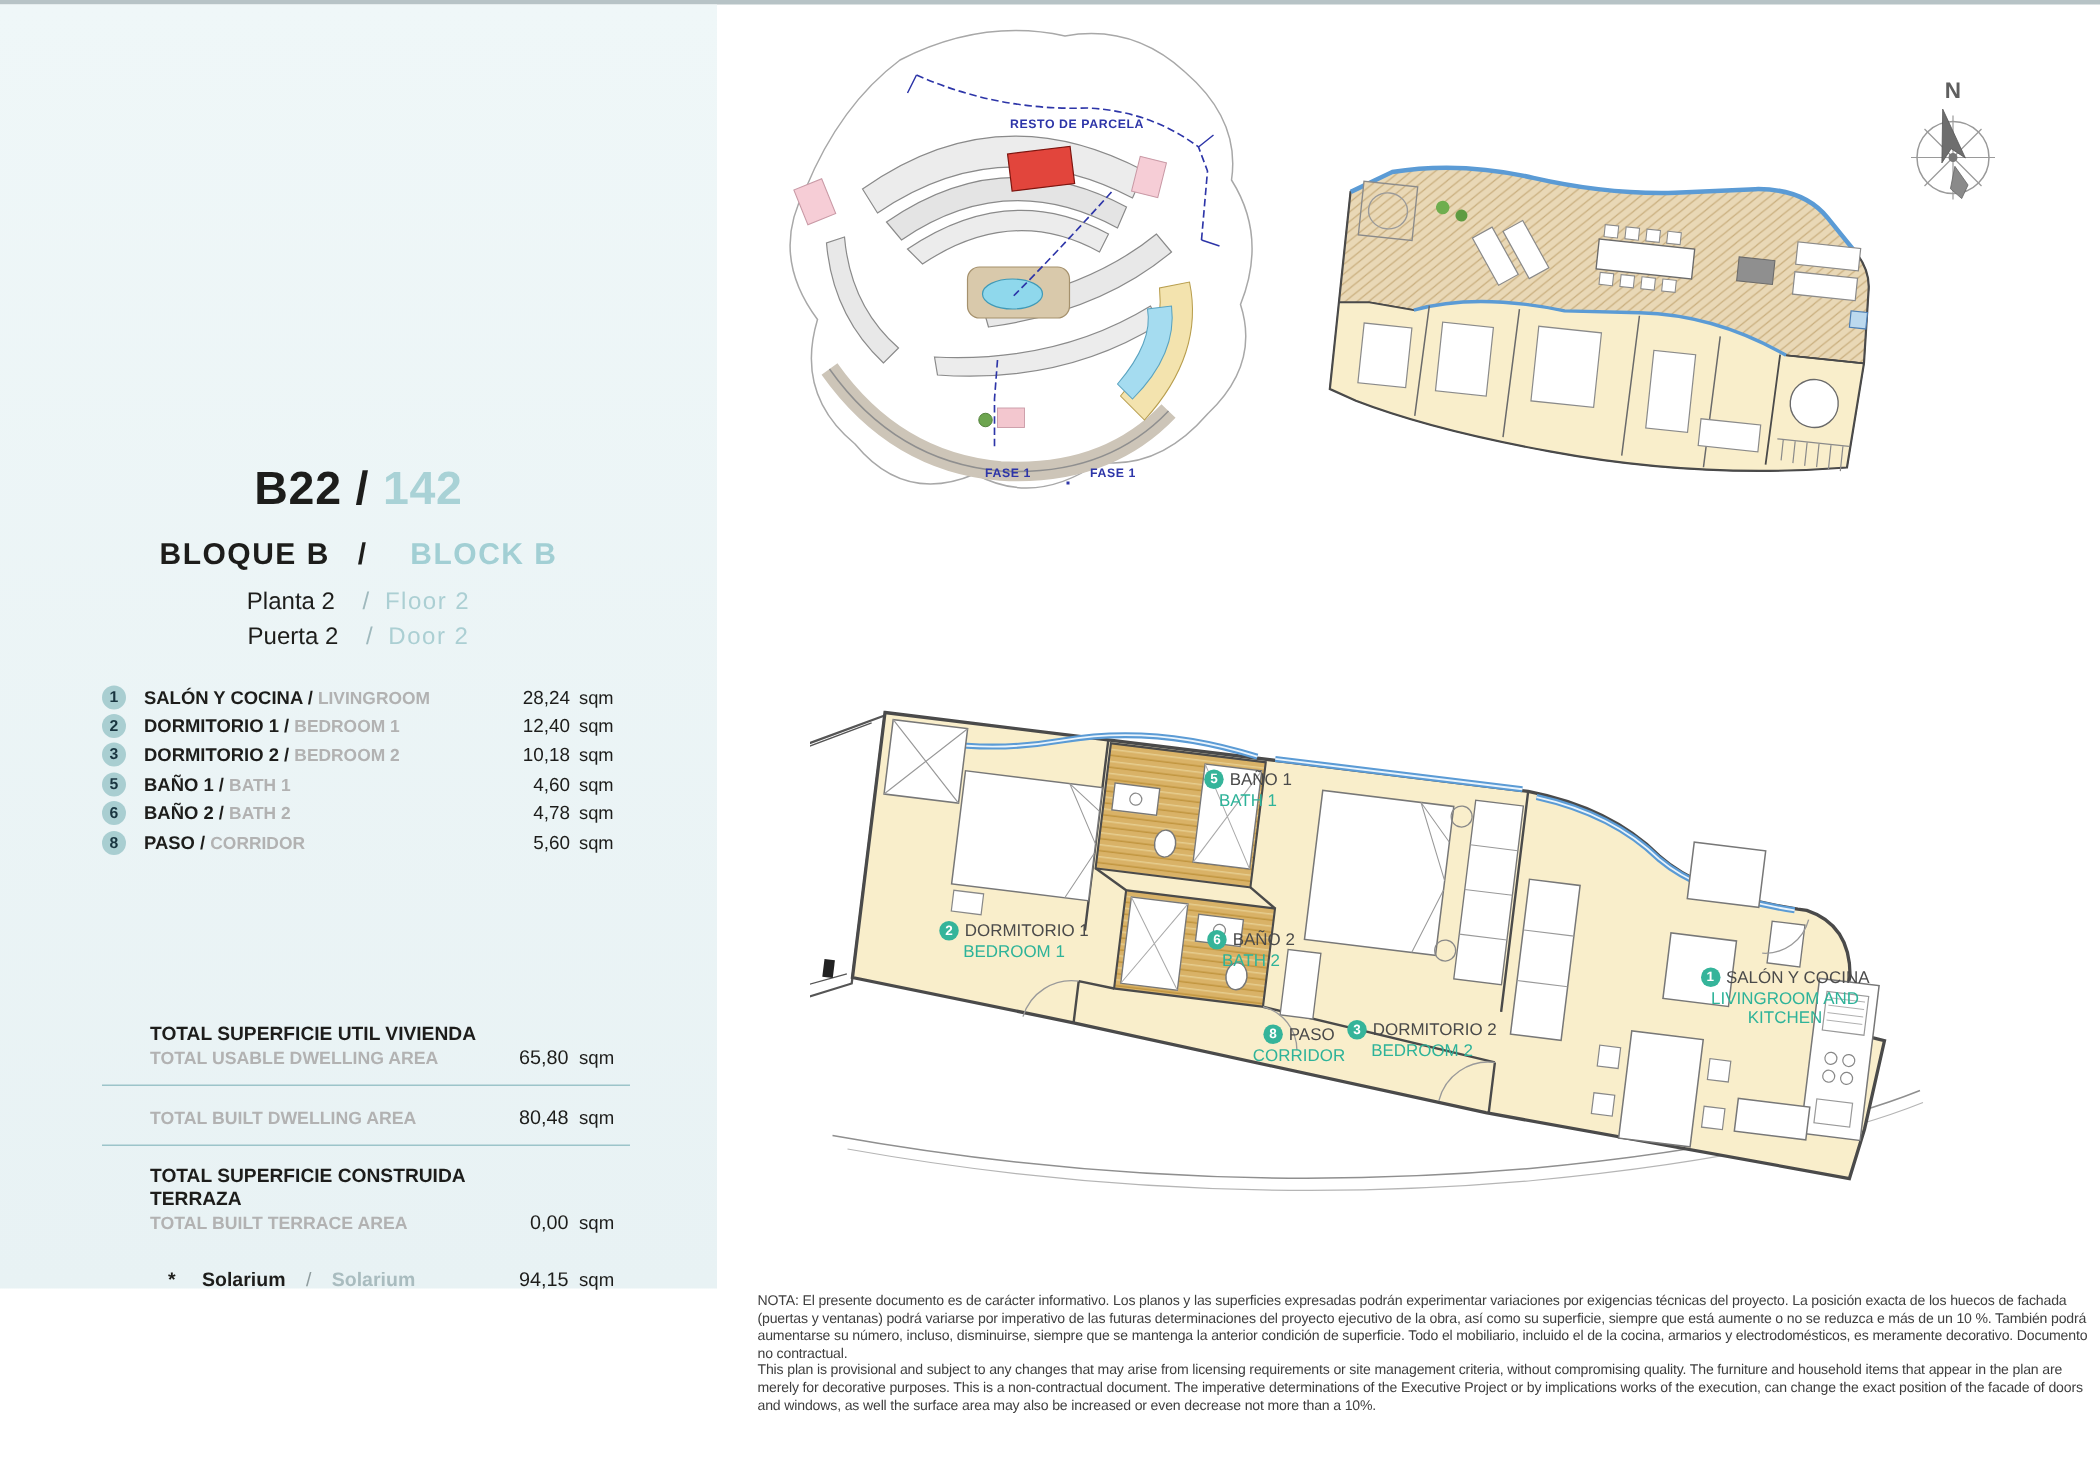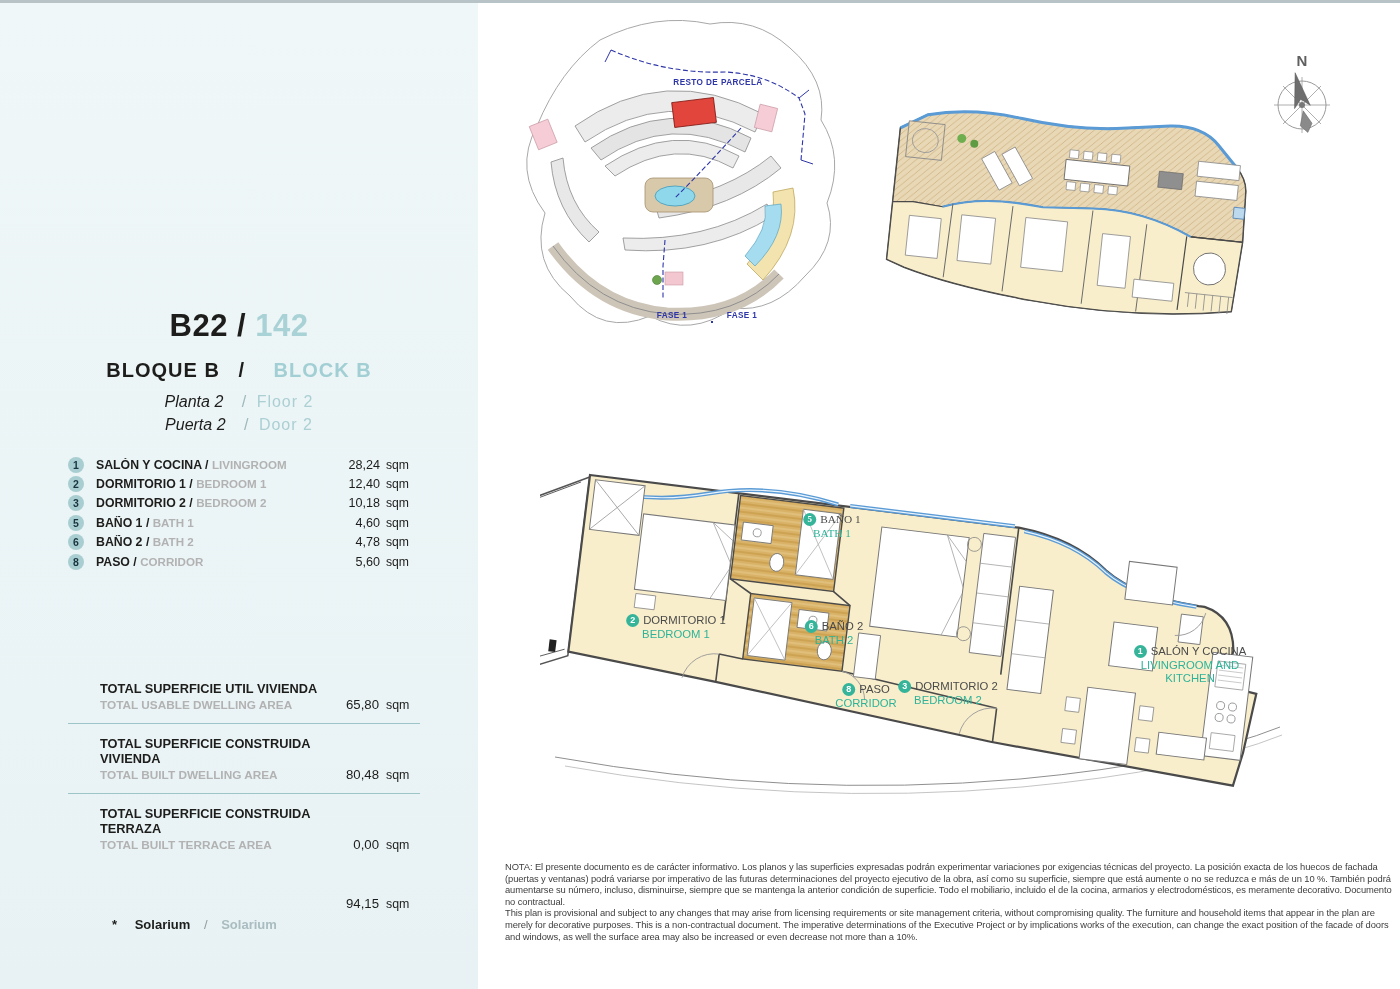--- a/index.html
+++ b/index.html
@@ -1,31 +1,31 @@
 <!DOCTYPE html>
 <html><head>
 <meta charset="utf-8">
 <style>
   html,body{margin:0;padding:0;background:#ffffff;}
   .sheet{position:relative;width:1400px;height:989px;background:#fff;overflow:hidden;
          font-family:"Liberation Sans",sans-serif;color:#1d1d1b;}
   .top-rule{position:absolute;left:0;top:0;width:100%;height:3px;background:#b7c3c6;}
 
   
-  .sidebar{position:absolute;left:0;top:3px;width:478px;height:986px;
+  .sidebar{position:absolute;left:0;top:3px;width:478px;height:856px;
            background:linear-gradient(180deg,#eff7f8 0%,#e8f2f4 100%);}
   .unit-title{position:absolute;top:305px;left:0;width:478px;text-align:center;
               font-size:31px;font-weight:bold;letter-spacing:.5px;}
   .unit-num{color:#a9d2d6;}
   .block-line{position:absolute;top:356px;left:0;width:478px;text-align:center;
               font-size:20px;font-weight:bold;letter-spacing:1px;}
   .block-en{color:#a2cfd4;margin-left:10px;}
   .block-sep{margin:0 12px;}
   .sub-line{position:absolute;left:0;width:478px;text-align:center;font-size:16px;}
-  .sub-es{font-weight:500;font-style:italic;}
+  .sub-es{font-weight:500;}
   .sub-sep{color:#9fb9bd;margin:0 6px 0 14px;}
   .sub-en{color:#abcfd3;letter-spacing:1px;}
 
   .room-list{position:absolute;left:68px;top:452px;width:352px;list-style:none;margin:0;padding:0;}
   .room-row{display:flex;align-items:center;height:19.4px;font-size:12.3px;}
   .r-circle{flex:0 0 16px;width:16px;height:16px;border-radius:50%;background:#a9ced1;
             color:#193540;font-size:10.5px;font-weight:bold;line-height:16px;text-align:center;margin-right:12px;}
   .r-names{flex:1;white-space:nowrap;overflow:hidden;}
   .r-es{font-weight:bold;}
   .r-en{color:#b2b2b2;font-weight:bold;font-size:11.6px;}
@@ -34,21 +34,21 @@
 
   .totals{position:absolute;left:68px;top:668px;width:352px;}
   .total-block{display:flex;align-items:flex-end;padding:10px 0 9px 0;}
   .t-labels{flex:1;padding-left:32px;}
   .t-es{font-size:12.8px;font-weight:bold;}
   .t-en{font-size:11.8px;font-weight:bold;color:#b2b2b2;margin-top:2px;}
   .t-val{flex:0 0 56px;text-align:right;font-size:13.2px;}
   .t-unit{flex:0 0 34px;text-align:left;padding-left:7px;font-size:12.4px;}
   .sep-line{border:0;border-top:1.6px solid #9cc4c9;margin:2px 0;}
   .solarium-row{display:flex;align-items:center;margin-top:14px;}
-  .sol-labels{flex:1;padding-left:44px;font-size:13px;margin-top:42px;}
+  .sol-labels{flex:1;padding-left:44px;font-size:13px;}
   .sol-star{font-weight:bold;margin-right:14px;}
   .sol-es{font-weight:bold;}
   .sol-sep{color:#8f9c9e;margin:0 10px;}
   .sol-en{color:#a9bcbf;font-weight:bold;}
 
   
   .plan-label{position:absolute;transform:translateX(-50%);text-align:center;
               font-size:11.3px;line-height:13.5px;color:#4a4a4a;white-space:nowrap;}
   .pl-line1{white-space:nowrap;}
   .pl-circle{display:inline-block;width:13px;height:13px;border-radius:50%;background:#35b49a;
@@ -144,21 +144,20 @@
         <div class="t-labels">
           <div class="t-es">TOTAL SUPERFICIE UTIL VIVIENDA</div>
           <div class="t-en">TOTAL USABLE DWELLING AREA</div>
         </div>
         <div class="t-val">65,80</div>
         <div class="t-unit">sqm</div>
       </div>
       <hr class="sep-line">
       <div class="total-block">
         <div class="t-labels">
-          <div class="t-es">TOTAL SUPERFICIE CONSTRUIDA VIVIENDA</div>
           <div class="t-en">TOTAL BUILT DWELLING AREA</div>
         </div>
         <div class="t-val">80,48</div>
         <div class="t-unit">sqm</div>
       </div>
       <hr class="sep-line">
       <div class="total-block">
         <div class="t-labels">
           <div class="t-es">TOTAL SUPERFICIE CONSTRUIDA TERRAZA</div>
           <div class="t-en">TOTAL BUILT TERRACE AREA</div>
@@ -357,21 +356,21 @@
         <path d="M 274,164 A 30,30 0 0 1 300,190"></path>
         <path d="M 628,62 A 30,30 0 0 1 600,88"></path>
       </g>
     </g>
   </svg>
 
   <div class="plan-label" style="left:676px;top:614px;">
     <div class="pl-line1"><span class="pl-circle">2</span><span>DORMITORIO 1</span></div>
     <div class="pl-en">BEDROOM 1</div>
   </div>
-  <div class="plan-label" style="left:832px;top:513px;font-family:Liberation Serif, serif;">
+  <div class="plan-label" style="left:832px;top:513px;">
     <div class="pl-line1"><span class="pl-circle">5</span><span>BAÑO 1</span></div>
     <div class="pl-en">BATH 1</div>
   </div>
   <div class="plan-label" style="left:834px;top:620px;">
     <div class="pl-line1"><span class="pl-circle">6</span><span>BAÑO 2</span></div>
     <div class="pl-en">BATH 2</div>
   </div>
   <div class="plan-label" style="left:948px;top:640px;margin-top:40px;">
     <div class="pl-line1"><span class="pl-circle">3</span><span>DORMITORIO 2</span></div>
     <div class="pl-en">BEDROOM 2</div>

